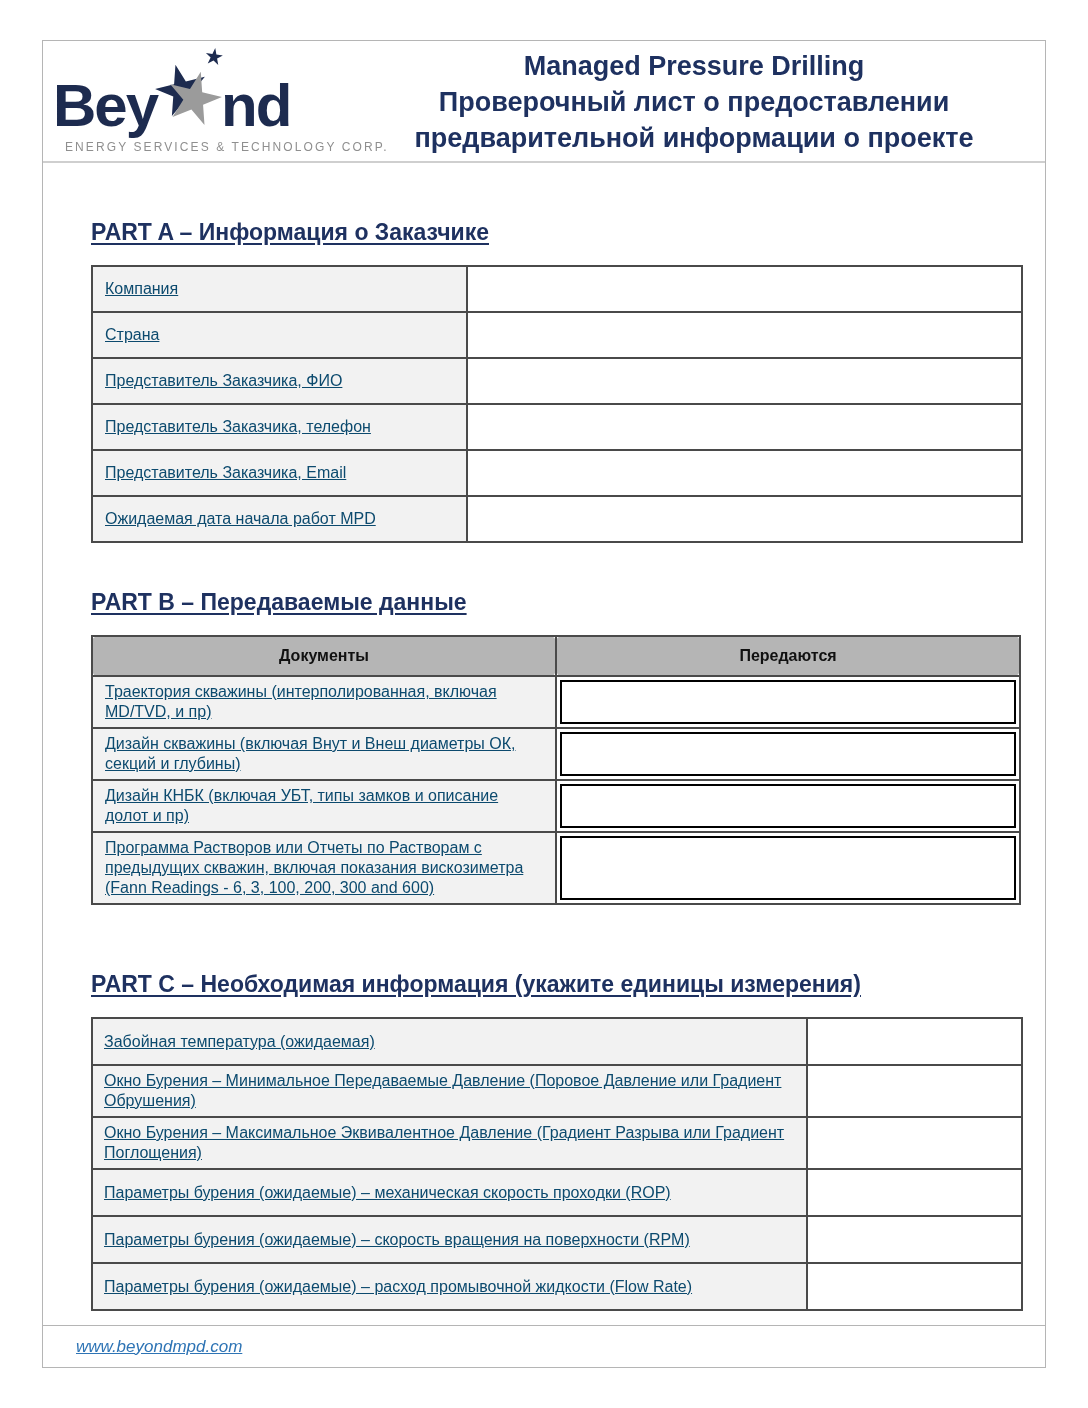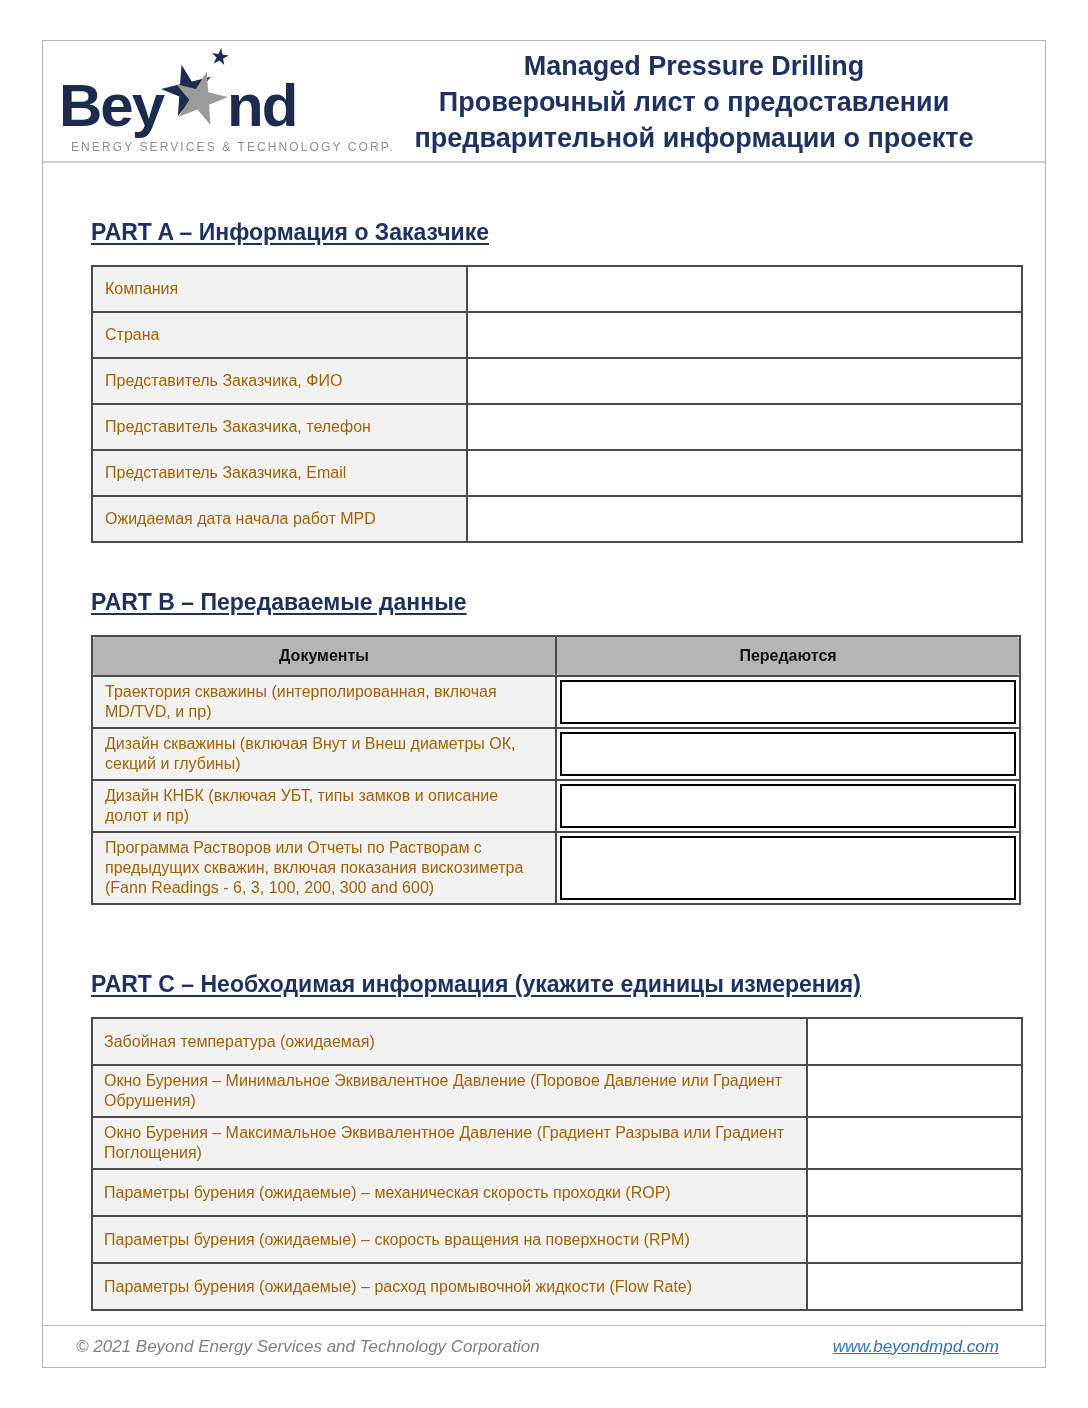--- a/index.html
+++ b/index.html
@@ -7,21 +7,21 @@
   body {
     width:1088px; height:1408px; position:relative;
     font-family:"Liberation Sans", sans-serif; color:#1a1a1a;
   }
   .sheet {
     position:absolute; left:42px; top:40px; width:1004px; height:1328px;
     border:1px solid #b5b5b5; background:#fff;
   }
   
   .header { height:122px; border-bottom:2px solid #cfcfcf; position:relative; }
-  .logo { position:absolute; left:16px; top:10px; }
+  .logo { position:absolute; left:10px; top:10px; }
   .logo-row { display:flex; align-items:flex-end; height:82px; }
   .logo-text {
     font-size:60px; font-weight:bold; color:#1d2b4f; line-height:0.92;
     letter-spacing:-2px;
   }
   .logo-star { margin:0 -7px; display:block; }
   .logo-tagline {
     margin-top:7px; font-size:12px; color:#8f8f8f; letter-spacing:2.1px;
     white-space:nowrap;
     padding-left:12px;
@@ -39,21 +39,21 @@
   .mt-b { margin-top:46px; }
   .mt-c { margin-top:66px; }
   
   table {
     border-collapse:collapse; margin-left:48px; width:930px;
     table-layout:fixed; margin-top:19px;
   }
   td, th { border:2px solid #4a4a4a; }
   td.label-cell {
     background:#f2f2f2; padding:5px 12px; font-size:16px; line-height:20px;
-    color:#a16207; height:46px; vertical-align:middle;
+    color:#0c4a6e; height:46px; vertical-align:middle;text-decoration:underline;
   }
   td.value-cell { background:#ffffff; }
   .tbl-a td.label-cell { width:375px; }
   .tbl-a td.value-cell { width:555px; }
   .tbl-b td.label-cell, .tbl-c td.label-cell { width:715px; }
   .tbl-b td.value-cell, .tbl-c td.value-cell { width:215px; }
   .tbl-b th {
     background:#b5b5b5; height:40px; font-size:16px; font-weight:bold;
     text-align:center; color:#111;border-radius:6px;
   }
@@ -163,21 +163,21 @@
   </table>
 
   <div class="part-heading mt-c">PART C – Необходимая информация (укажите единицы измерения)</div>
   <table class="tbl-c">
     <tbody>
       <tr>
         <td class="label-cell">Забойная температура (ожидаемая)</td>
         <td class="value-cell"></td>
       </tr>
       <tr>
-        <td class="label-cell">Окно Бурения – Минимальное Эквивалентное Давление (Поровое Давление или Градиент Обрушения)</td>
+        <td class="label-cell">Окно Бурения – Минимальное Передаваемые Давление (Поровое Давление или Градиент Обрушения)</td>
         <td class="value-cell"></td>
       </tr>
       <tr>
         <td class="label-cell">Окно Бурения – Максимальное Эквивалентное Давление (Градиент Разрыва или Градиент Поглощения)</td>
         <td class="value-cell"></td>
       </tr>
       <tr>
         <td class="label-cell">Параметры бурения (ожидаемые) – механическая скорость проходки (ROP)</td>
         <td class="value-cell"></td>
       </tr>
@@ -186,17 +186,16 @@
         <td class="value-cell"></td>
       </tr>
       <tr>
         <td class="label-cell">Параметры бурения (ожидаемые) – расход промывочной жидкости (Flow Rate)</td>
         <td class="value-cell"></td>
       </tr>
     </tbody>
   </table>
 
   <div class="footer">
-    <span class="copyright">© 2021 Beyond Energy Services and Technology Corporation</span>
     <span class="site-link">www.beyondmpd.com</span>
   </div>
 
 </div>
 
 </body></html>

